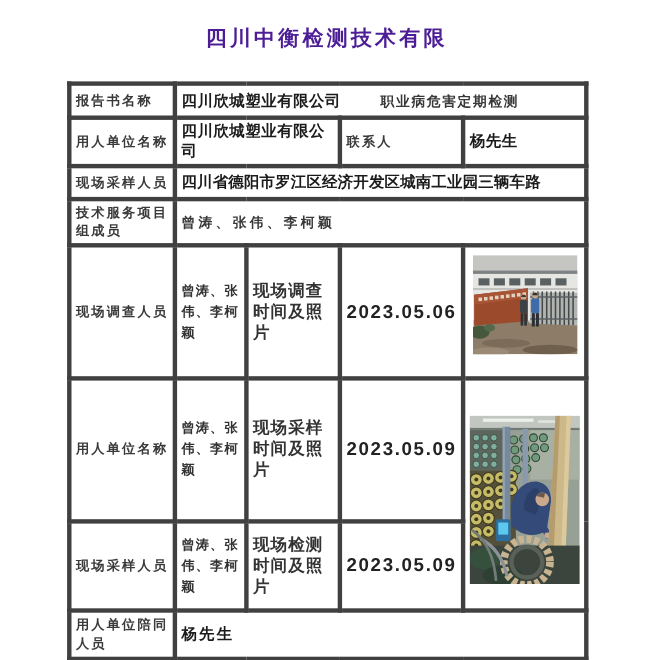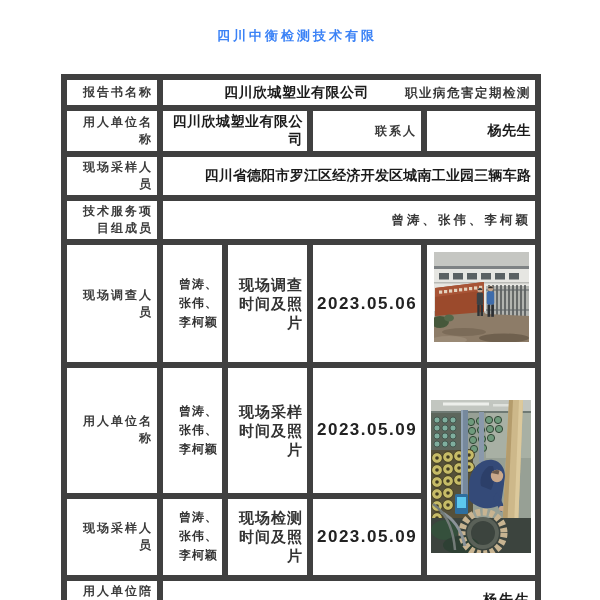--- a/index.html
+++ b/index.html
@@ -5,38 +5,38 @@
   html,body{margin:0;padding:0;}
   body{
     width:600px;height:600px;background:#ffffff;
     font-family:"Liberation Sans","DejaVu Sans",sans-serif;
     color:#2b2b2b;position:relative;overflow:hidden;
   }
   .title-block{
     position:absolute;left:59px;top:26px;width:440px;text-align:center;
   }
   .title-line1{
-    font-size:13px;font-weight:700;letter-spacing:3px;line-height:20px;
-    color:#3b82f6;transform:translateX(18px);
+    font-size:19px;font-weight:700;letter-spacing:3px;line-height:20px;
+    color:#4c1d95;transform:translateX(18px);
   }
   .title-line2-row{position:relative;height:24px;margin-top:3px;}
   .title-line2{
     display:inline-block;font-size:14.5px;font-weight:700;letter-spacing:2px;
     line-height:22px;color:#1f1f1f;transform:translateX(-16px);
   }
   .doc-code{
     position:absolute;right:2px;bottom:1px;font-size:10.5px;font-weight:700;
     letter-spacing:0.5px;color:#242424;
   }
   table.form{
     position:absolute;left:61px;top:74px;
     border-collapse:collapse;table-layout:fixed;
   }
   table.form td{
-    border:6px solid #404040;text-align:right;vertical-align:middle;
+    border:4px solid #404040;text-align:left;vertical-align:middle;
     padding:2px 4px;overflow:hidden;
   }
   .lbl{font-size:12px;font-weight:700;letter-spacing:2px;color:#3a3a3a;word-break:break-all;}
   .val-bold{font-size:14px;font-weight:700;letter-spacing:0.5px;color:#1b1b1b;}
   .val-reg{font-size:12.5px;font-weight:600;letter-spacing:1.5px;color:#383838;padding-left:36px;}
   .members{font-size:12px;font-weight:700;letter-spacing:1px;color:#333;word-break:break-all;line-height:19px;}
   .timecell{font-size:15px;font-weight:700;letter-spacing:1px;color:#333;word-break:break-all;line-height:19px;}
   .datecell{font-size:17px;font-weight:700;letter-spacing:1.5px;color:#222;white-space:nowrap;}
   .photocell{padding:0;vertical-align:middle;}
   .photo-wrap1{width:95px;height:90px;margin:5px auto 18px auto;}

